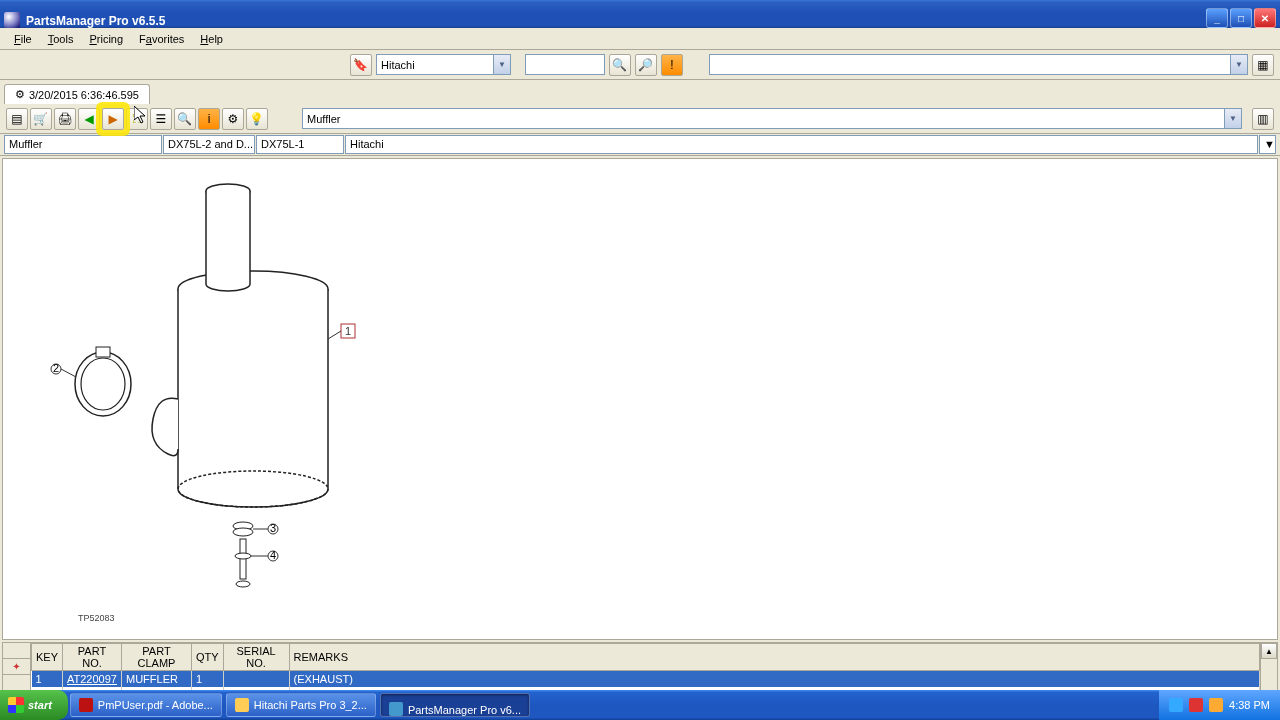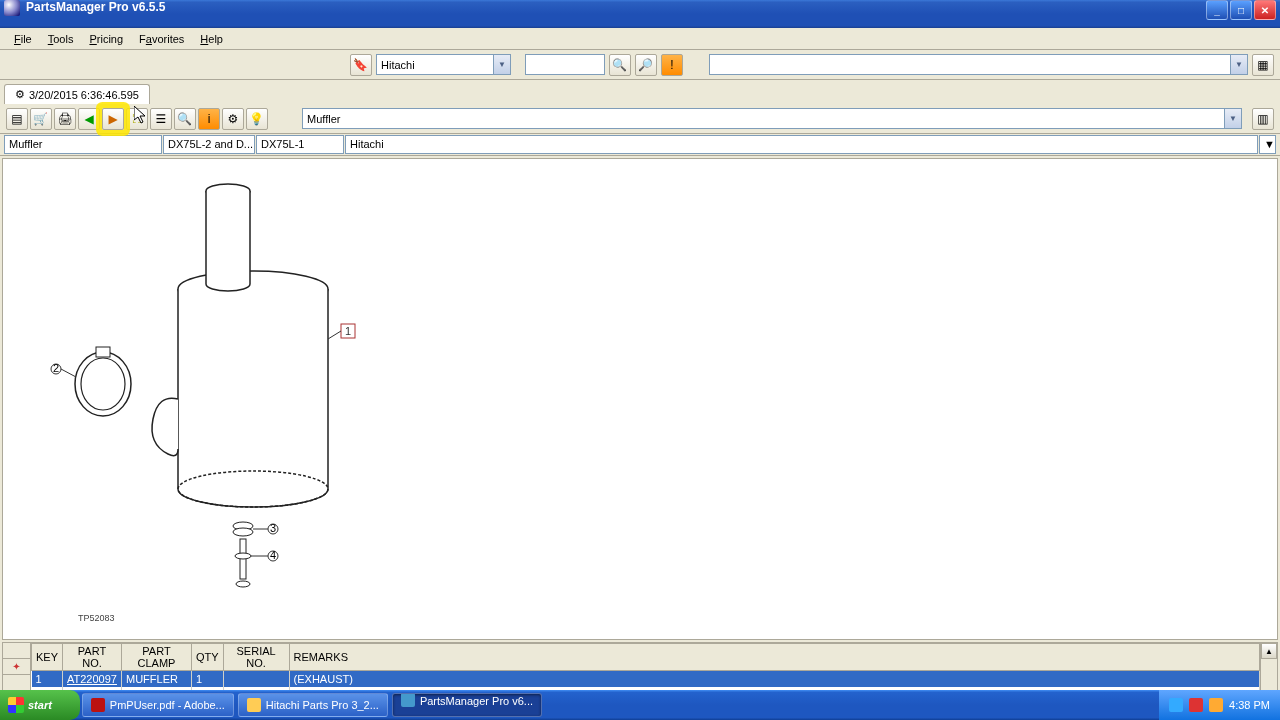--- a/index.html
+++ b/index.html
@@ -1,19 +1,19 @@
 <!DOCTYPE html>
 <html><head>
 <meta charset="utf-8">
 <style>
 * { margin: 0; padding: 0; box-sizing: border-box; font-family: Tahoma, sans-serif; font-size: 11px; }
 body { background: #ece9d8; overflow: hidden; width: 1280px; height: 720px; position: relative; }
 
 
-.titlebar { height: 28px; background: linear-gradient(to bottom, #3b78d8 0%, #2b5fc0 8%, #1f50b5 50%, #1f50b5 92%, #1a3f90 100%); display: flex; align-items: flex-start; padding: 0 4px; color: #fff; }
+.titlebar { height: 28px; background: linear-gradient(to bottom, #3b78d8 0%, #2b5fc0 8%, #1f50b5 50%, #1f50b5 92%, #1a3f90 100%); display: flex; align-items: flex-end; padding: 0 4px; color: #fff; }
 .titlebar .app-icon { width: 16px; height: 16px; margin-right: 6px; background: radial-gradient(circle at 30% 30%, #fff, #88c, #006); border-radius: 2px; }
 .titlebar .title { font-weight: bold; font-size: 12px; flex: 1; }
 .win-btns { display: flex; gap: 2px; }
 .win-btn { width: 22px; height: 20px; border-radius: 3px; border: 1px solid rgba(255,255,255,.4); display: flex; align-items: center; justify-content: center; color: #fff; font-weight: bold; font-size: 10px; }
 .win-btn.min, .win-btn.max { background: linear-gradient(to bottom, #5aa0ff, #1f50b5); }
 .win-btn.close { background: linear-gradient(to bottom, #f77, #c22); }
 
 
 .menubar { height: 22px; background: #ece9d8; display: flex; align-items: center; padding: 0 6px; border-bottom: 1px solid #aca899; }
 .menubar .menu-item { padding: 2px 8px; cursor: default; }
@@ -53,23 +53,23 @@
 .parts-table td { border-right: 1px solid #d0d0c8; padding: 1px 4px; height: 16px; }
 .parts-table tr.sel td { background: #316ac5; color: #fff; }
 .parts-table a { text-decoration: underline; }
 .table-scrolls { width: 17px; background: #ece9d8; border-left: 1px solid #aca899; display: flex; flex-direction: column; }
 .table-scrolls .sbtn { height: 16px; border: 1px solid #aca899; background: linear-gradient(to bottom,#fff,#dcd8c8); font-size: 8px; display: flex; align-items: center; justify-content: center; }
 .left-icons { width: 28px; display: flex; flex-direction: column; border-right: 1px solid #aca899; background: #ece9d8; }
 .left-icons .cell { height: 16px; border-bottom: 1px solid #aca899; display: flex; align-items: center; justify-content: center; font-size: 10px; }
 
 
 .taskbar { position: absolute; left: 0; right: 0; bottom: 0; height: 30px; background: linear-gradient(to bottom, #3f8cf3 0%, #2362cd 8%, #1e57c0 50%, #1e57c0 92%, #0f3e94 100%); display: flex; align-items: center; }
-.start-btn { height: 30px; padding: 0 28px 0 8px; background: linear-gradient(to bottom, #56c24b, #2a8a24); color: #fff; font-style: italic; font-weight: bold; font-size: 16px; display: flex; align-items: center; gap: 4px; border-radius: 0 10px 10px 0; }
+.start-btn { height: 30px; padding: 0 16px 0 8px; background: linear-gradient(to bottom, #56c24b, #2a8a24); color: #fff; font-style: italic; font-weight: bold; font-size: 16px; display: flex; align-items: center; gap: 4px; border-radius: 0 10px 10px 0; }
 .start-btn .flag { width: 16px; height: 16px; background: conic-gradient(#f33 0 25%, #3c3 0 50%, #33f 0 75%, #fc3 0 100%); border-radius: 2px; }
-.task-btn { height: 24px; margin: 0 2px; padding: 9px 8px; background: linear-gradient(to bottom, #5a92e8, #2b61c7); border: 1px solid rgba(255,255,255,.25); border-radius: 3px; color: #fff; display: flex; align-items: center; gap: 5px; max-width: 160px; overflow: hidden; white-space: nowrap; }
+.task-btn { height: 24px; margin: 0 2px; padding: 0 8px; background: linear-gradient(to bottom, #5a92e8, #2b61c7); border: 1px solid rgba(255,255,255,.25); border-radius: 3px; color: #fff; display: flex; align-items: center; gap: 5px; max-width: 160px; overflow: hidden; white-space: nowrap; }
 .task-btn.active { background: linear-gradient(to bottom, #1a4096, #1a4096); box-shadow: inset 0 1px 3px rgba(0,0,0,.5); align-items: flex-end; }
 .task-btn .ticon { width: 14px; height: 14px; background: #fff; border-radius: 2px; }
 .systray { margin-left: auto; height: 30px; background: linear-gradient(to bottom, #5fa6ff, #1172e0); display: flex; align-items: center; padding: 0 10px; gap: 6px; color: #fff; }
 .tray-icon { width: 14px; height: 14px; border-radius: 2px; }
 </style>
 </head>
 <body>
 
 <div class="titlebar">
   <div class="app-icon"></div>

